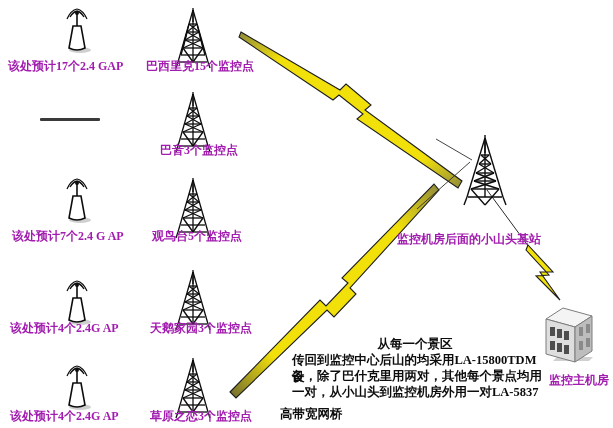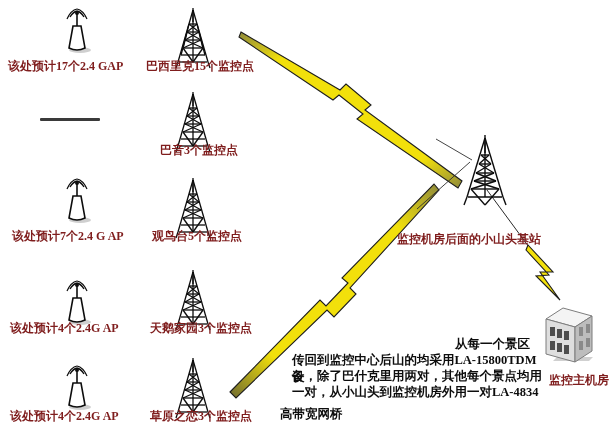--- a/index.html
+++ b/index.html
@@ -16,21 +16,21 @@
     font-family: "Liberation Serif", "DejaVu Serif", serif;
   }
   .node {
     position: absolute;
   }
   .label {
     position: absolute;
     font-family: "Liberation Serif", "DejaVu Serif", serif;
     font-weight: bold;
     font-size: 12px;
-    color: #7f1d1d;
+    color: #a21caf;
     white-space: nowrap;
     letter-spacing: 0px;
   }
   
   .ap-icon {
     position: absolute;
     width: 34px;
     height: 46px;
   }
   
@@ -63,21 +63,21 @@
   }
   .note {
     position: absolute;
     font-family: "Liberation Serif", "DejaVu Serif", serif;
     font-weight: bold;
     font-size: 12.5px;
     line-height: 16.5px;
     color: #0d0d0d;
   }
   .note-indent {
-    text-align: right;
+    text-align: center;
   }
 </style>
 </head>
 <body>
 
 <div id="canvas">
 
   <svg class="link-layer" viewBox="0 0 613 428" xmlns="http://www.w3.org/2000/svg">
     <defs>
       <linearGradient id="boltGradTop" x1="0" y1="0" x2="1" y2="1">
@@ -368,16 +368,16 @@
       <rect x="44" y="19" width="4" height="9" fill="#8a8a8a"></rect>
       <rect x="37" y="36" width="4" height="9" fill="#8a8a8a"></rect>
       <rect x="44" y="33" width="4" height="9" fill="#8a8a8a"></rect>
     </svg>
   </div>
   <div class="label" style="left:549px; top:372px;">监控主机房</div>
 
   <div class="note note-indent" style="left:300px; top:336px; width:230px;">从每一个景区</div>
   <div class="note" style="left:292px; top:352px; width:250px;">传回到监控中心后山的均采用LA-15800TDM设</div>
   <div class="note" style="left:292px; top:368px; width:250px;text-align:right;">备，除了巴什克里用两对，其他每个景点均用</div>
-  <div class="note" style="left:292px; top:384px; width:250px;">一对，从小山头到监控机房外用一对LA-4834</div>
+  <div class="note" style="left:292px; top:384px; width:250px;">一对，从小山头到监控机房外用一对LA-5837</div>
   <div class="note" style="left:280px; top:406px;">高带宽网桥</div>
 
 </div>
 
 </body></html>

